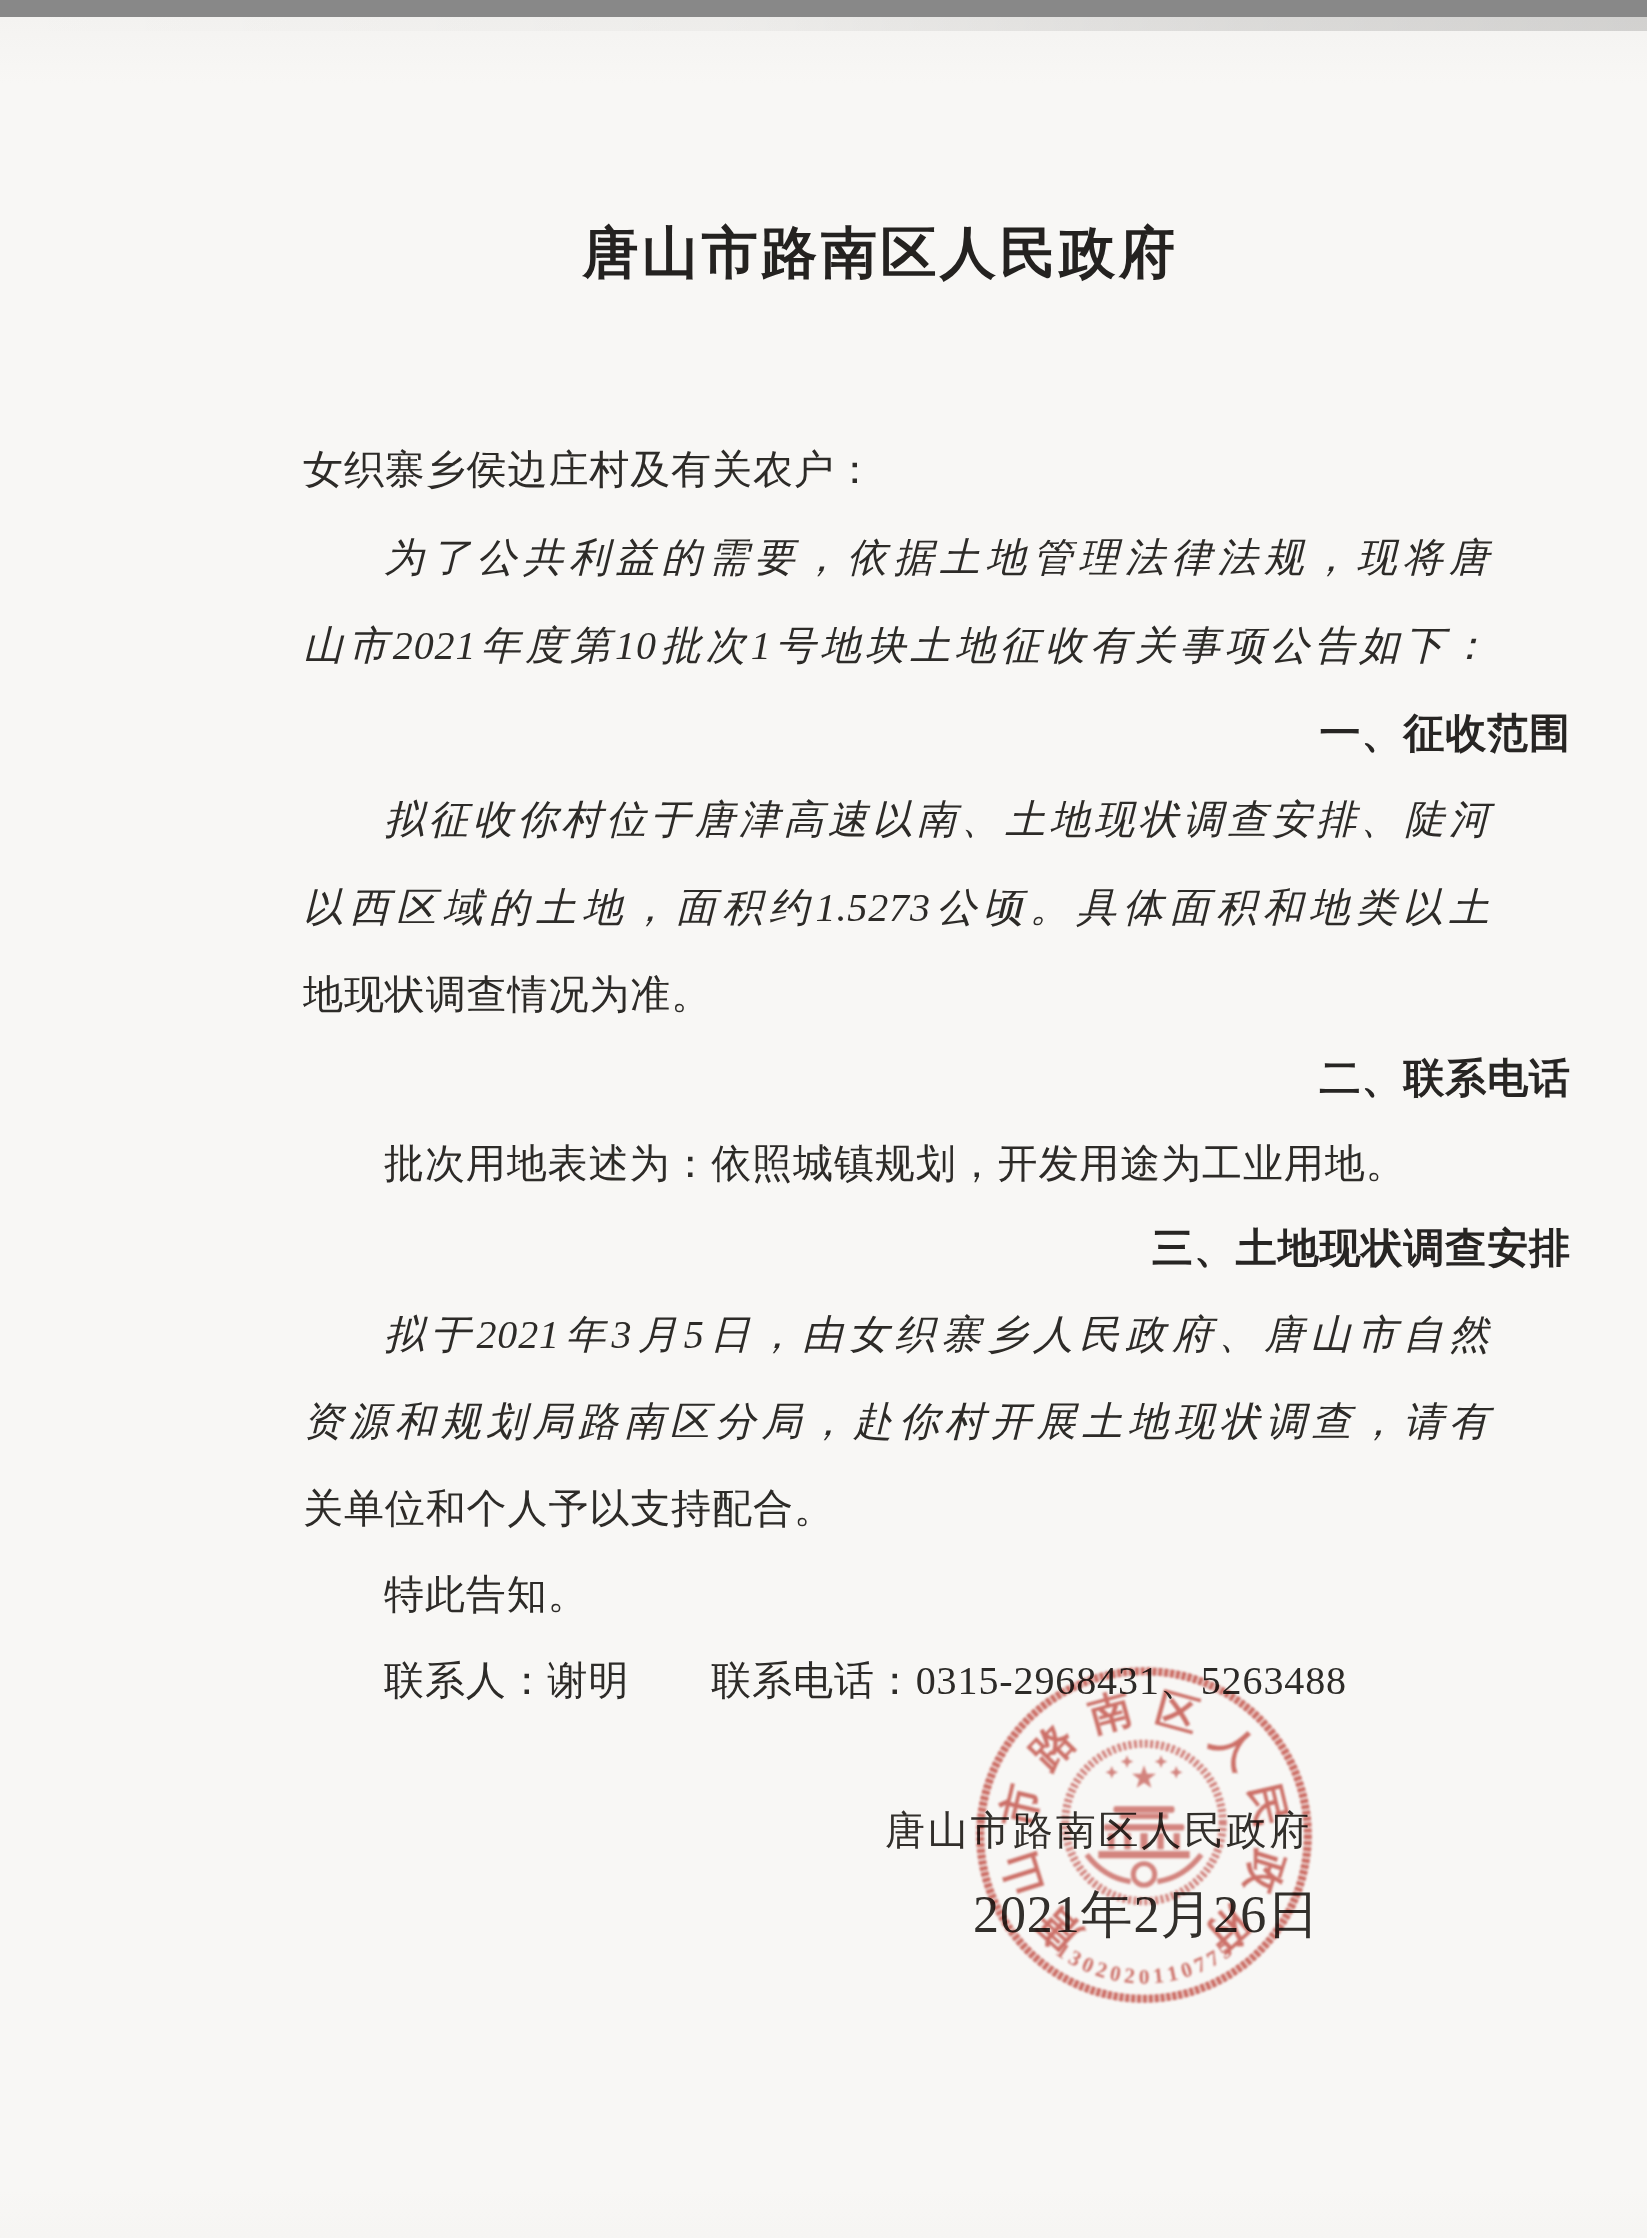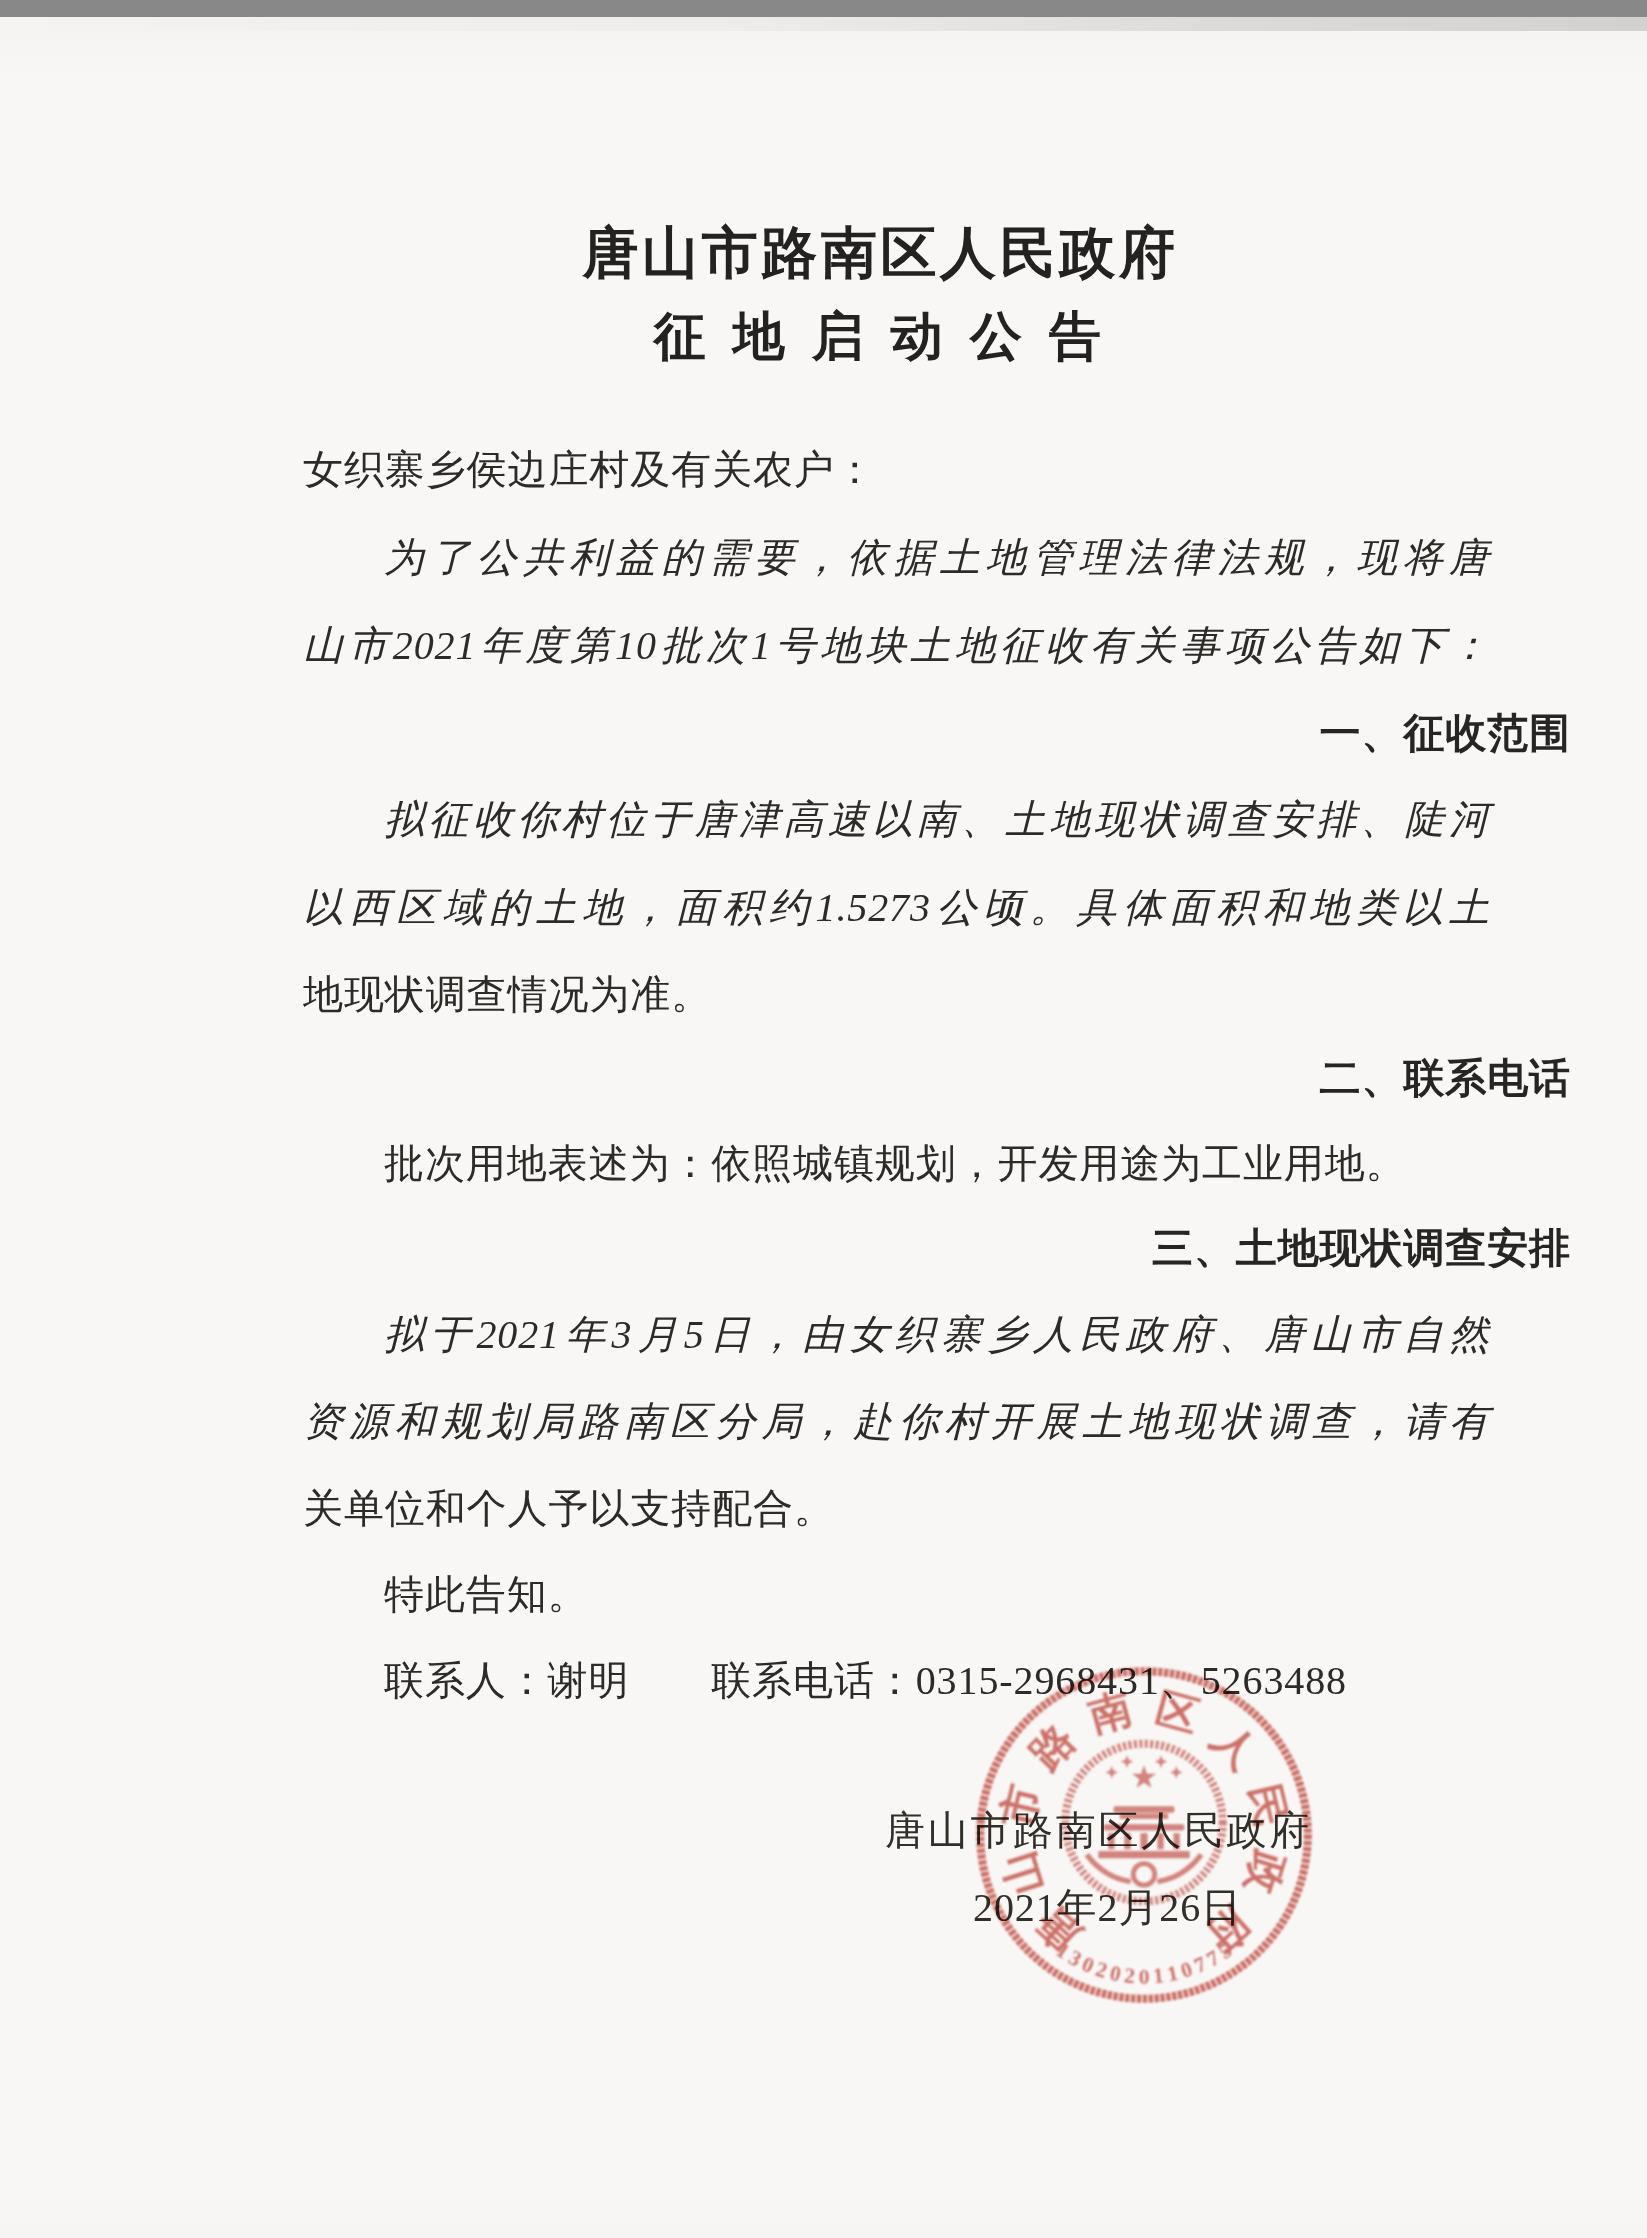--- a/index.html
+++ b/index.html
@@ -45,37 +45,36 @@
   .r4{top:778px}.r5{top:866px}.r6{top:953px}.r7{top:1036px}
   .r8{top:1122px}.r9{top:1206px}.r10{top:1293px}.r11{top:1380px}
   .r12{top:1467px}.r13{top:1553px}.r14{top:1639px}
   .signature{
     position:absolute;left:885px;top:1786px;
     font-size:40px;letter-spacing:2.7px;color:#33302c;white-space:nowrap;
     mix-blend-mode:multiply;z-index:3;
   }
   .docdate{
     position:absolute;left:973px;top:1863px;
-    font-size:40px;letter-spacing:0.9px;color:#33302c;white-space:nowrap;
+    font-size:52px;letter-spacing:0.9px;color:#33302c;white-space:nowrap;
     mix-blend-mode:multiply;z-index:3;
   }
   .seal{
     position:absolute;left:965px;top:1639px;width:358px;height:358px;
     mix-blend-mode:multiply;z-index:2;opacity:0.88;
   }
   .seal text{font-family:"Liberation Serif","DejaVu Serif",serif;font-weight:bold;}
 </style>
 </head>
 <body>
 
 <div class="page">
   <div class="scan-shadow"></div>
 
   <div class="title1">唐山市路南区人民政府</div>
-  <div class="title2">征 地 启 动 公 告</div>
 
   <div class="textblock">
     <div class="line r0">女织寨乡侯边庄村及有关农户：</div>
     <div class="line r1 indent j">为了公共利益的需要，依据土地管理法律法规，现将唐</div>
     <div class="line r2 j">山市2021年度第10批次1号地块土地征收有关事项公告如下：</div>
     <div class="line r3 heading">一、征收范围</div>
     <div class="line r4 indent j">拟征收你村位于唐津高速以南、土地现状调查安排、陡河</div>
     <div class="line r5 j">以西区域的土地，面积约1.5273公顷。具体面积和地类以土</div>
     <div class="line r6">地现状调查情况为准。</div>
     <div class="line r7 heading">二、联系电话</div>

